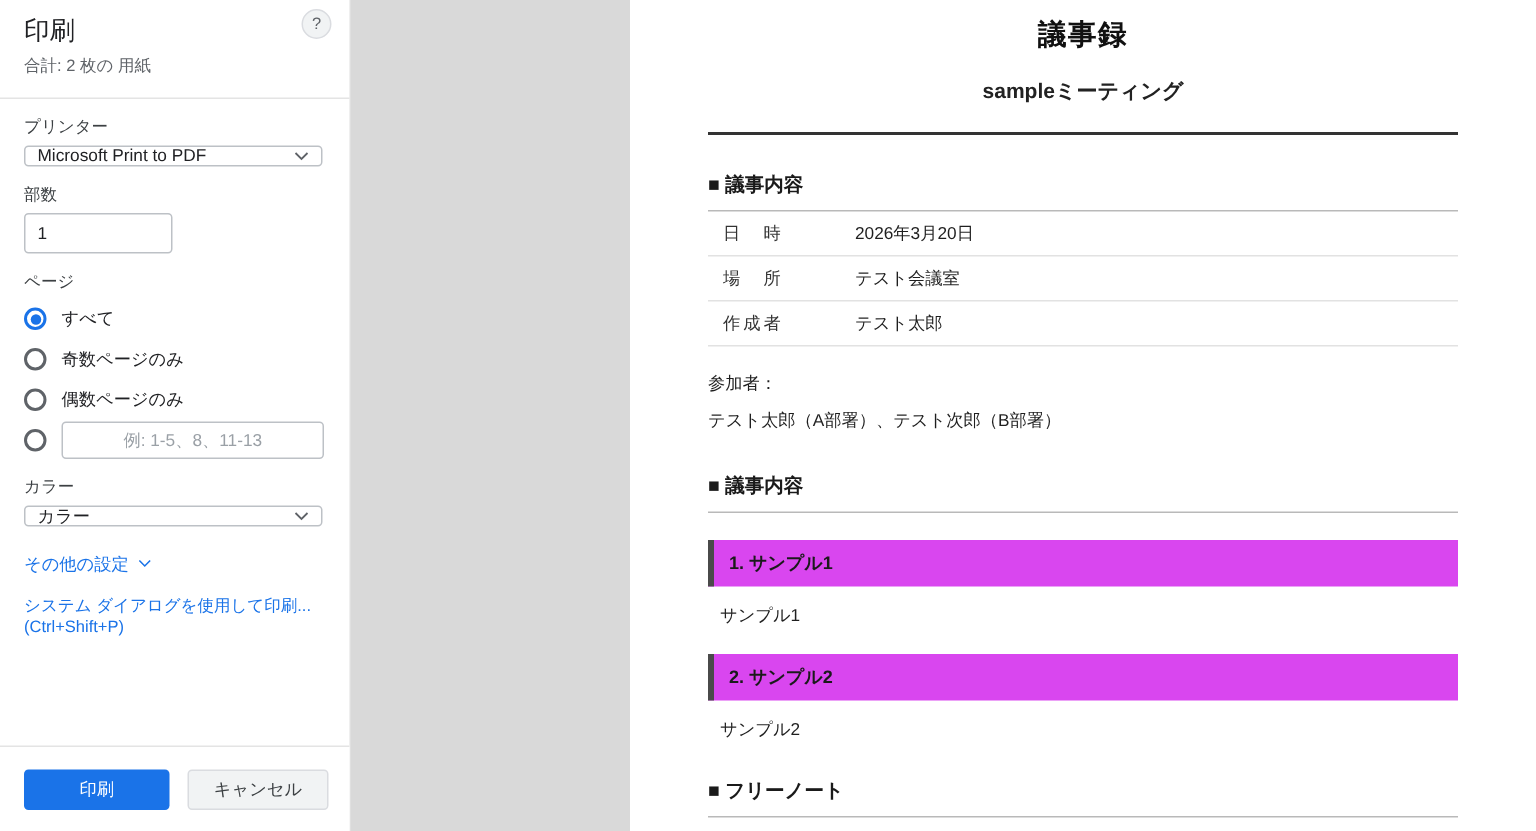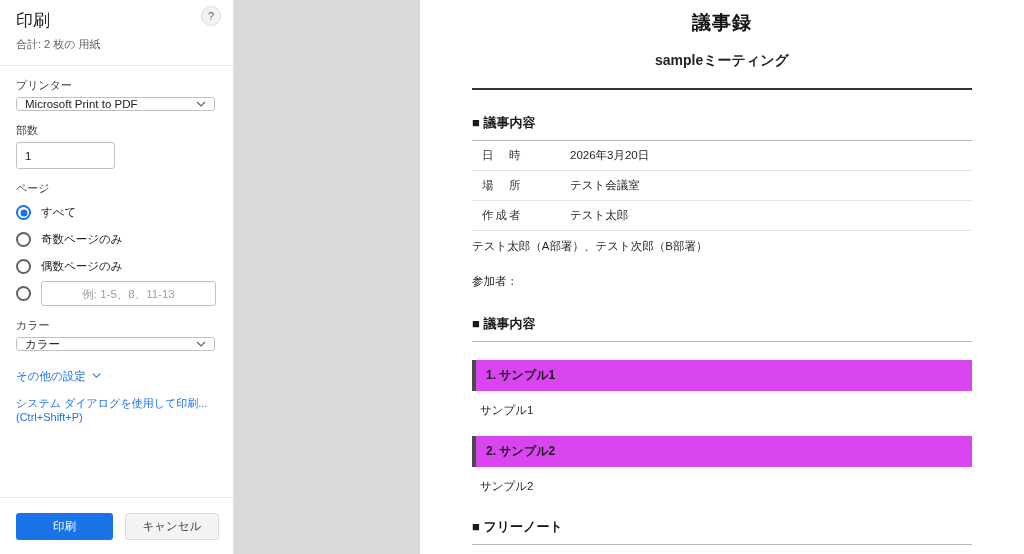--- a/index.html
+++ b/index.html
@@ -381,22 +381,22 @@
           <td class="lbl">場　所</td>
           <td>テスト会議室</td>
         </tr>
         <tr>
           <td class="lbl">作成者</td>
           <td>テスト太郎</td>
         </tr>
       </tbody>
         </table>
 
+      <div class="para">参加者：</div>
       <div class="para tight">テスト太郎（A部署）、テスト次郎（B部署）</div>
-      <div class="para">参加者：</div>
 
       <div class="section-head">■ 議事内容</div>
       <div class="rule-thin"></div>
 
       <div class="agenda-item">1. サンプル1</div>
       <div class="agenda-body">サンプル1</div>
 
       <div class="agenda-item">2. サンプル2</div>
       <div class="agenda-body">サンプル2</div>
 

